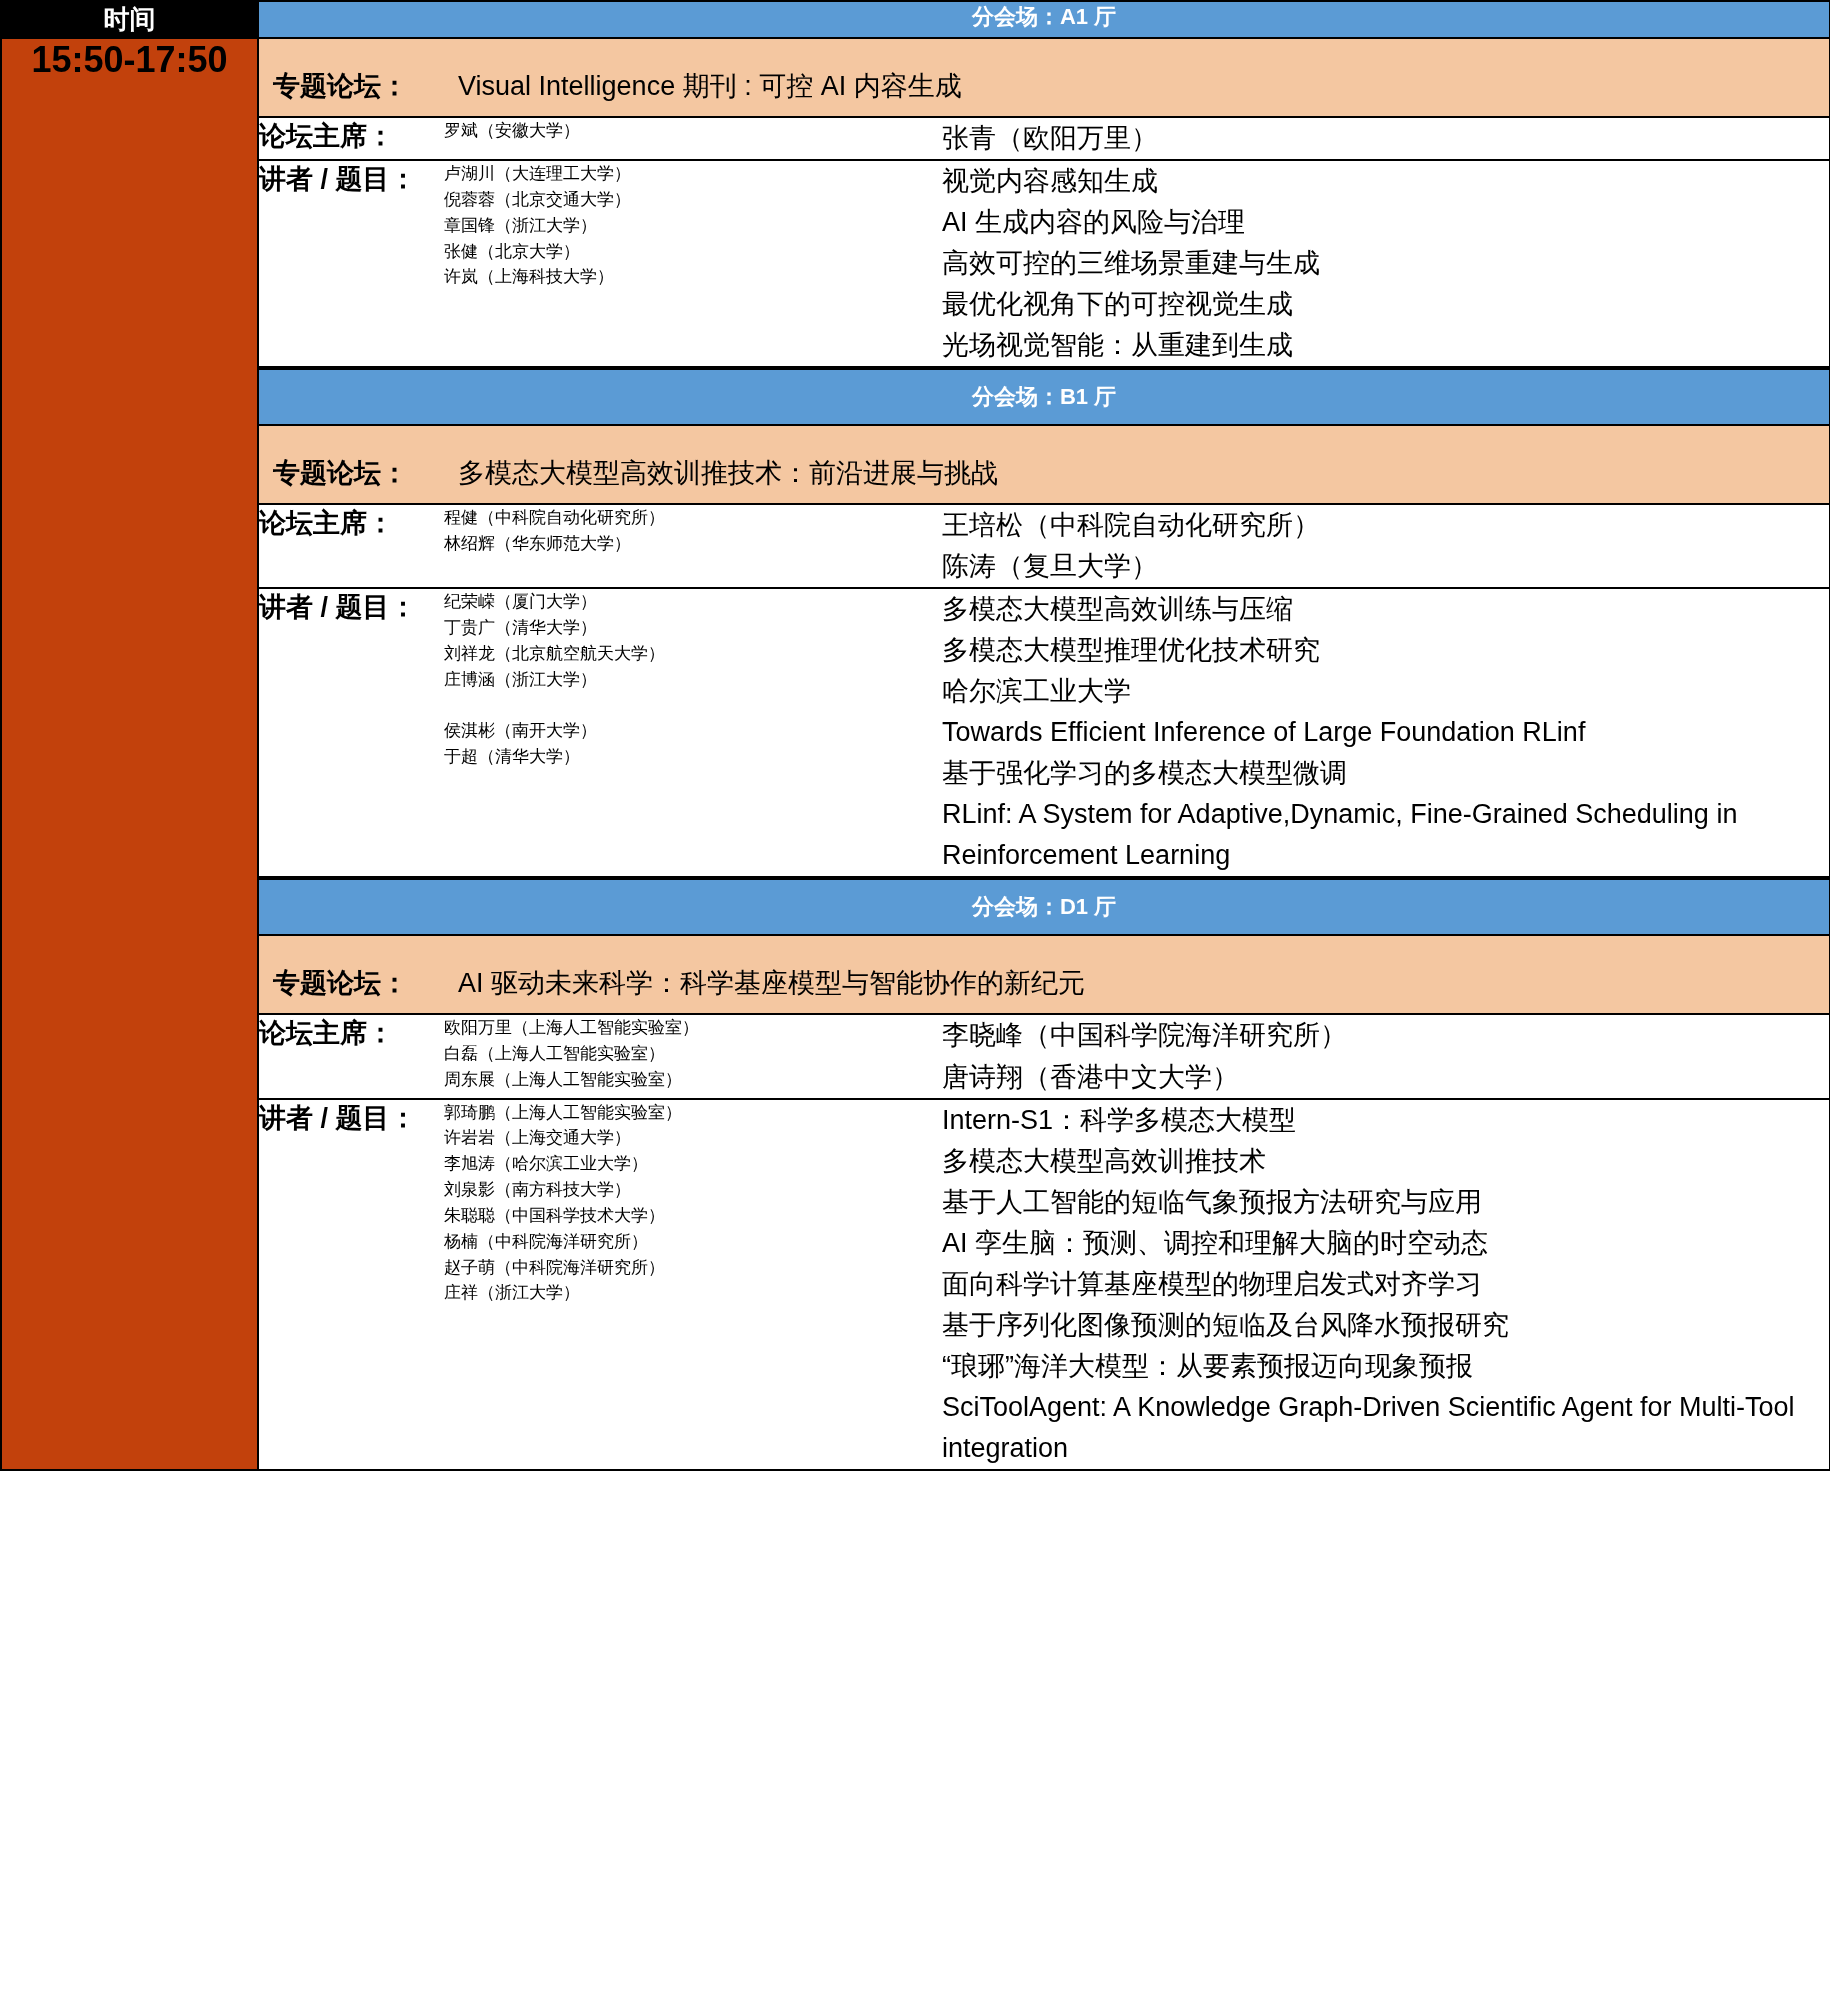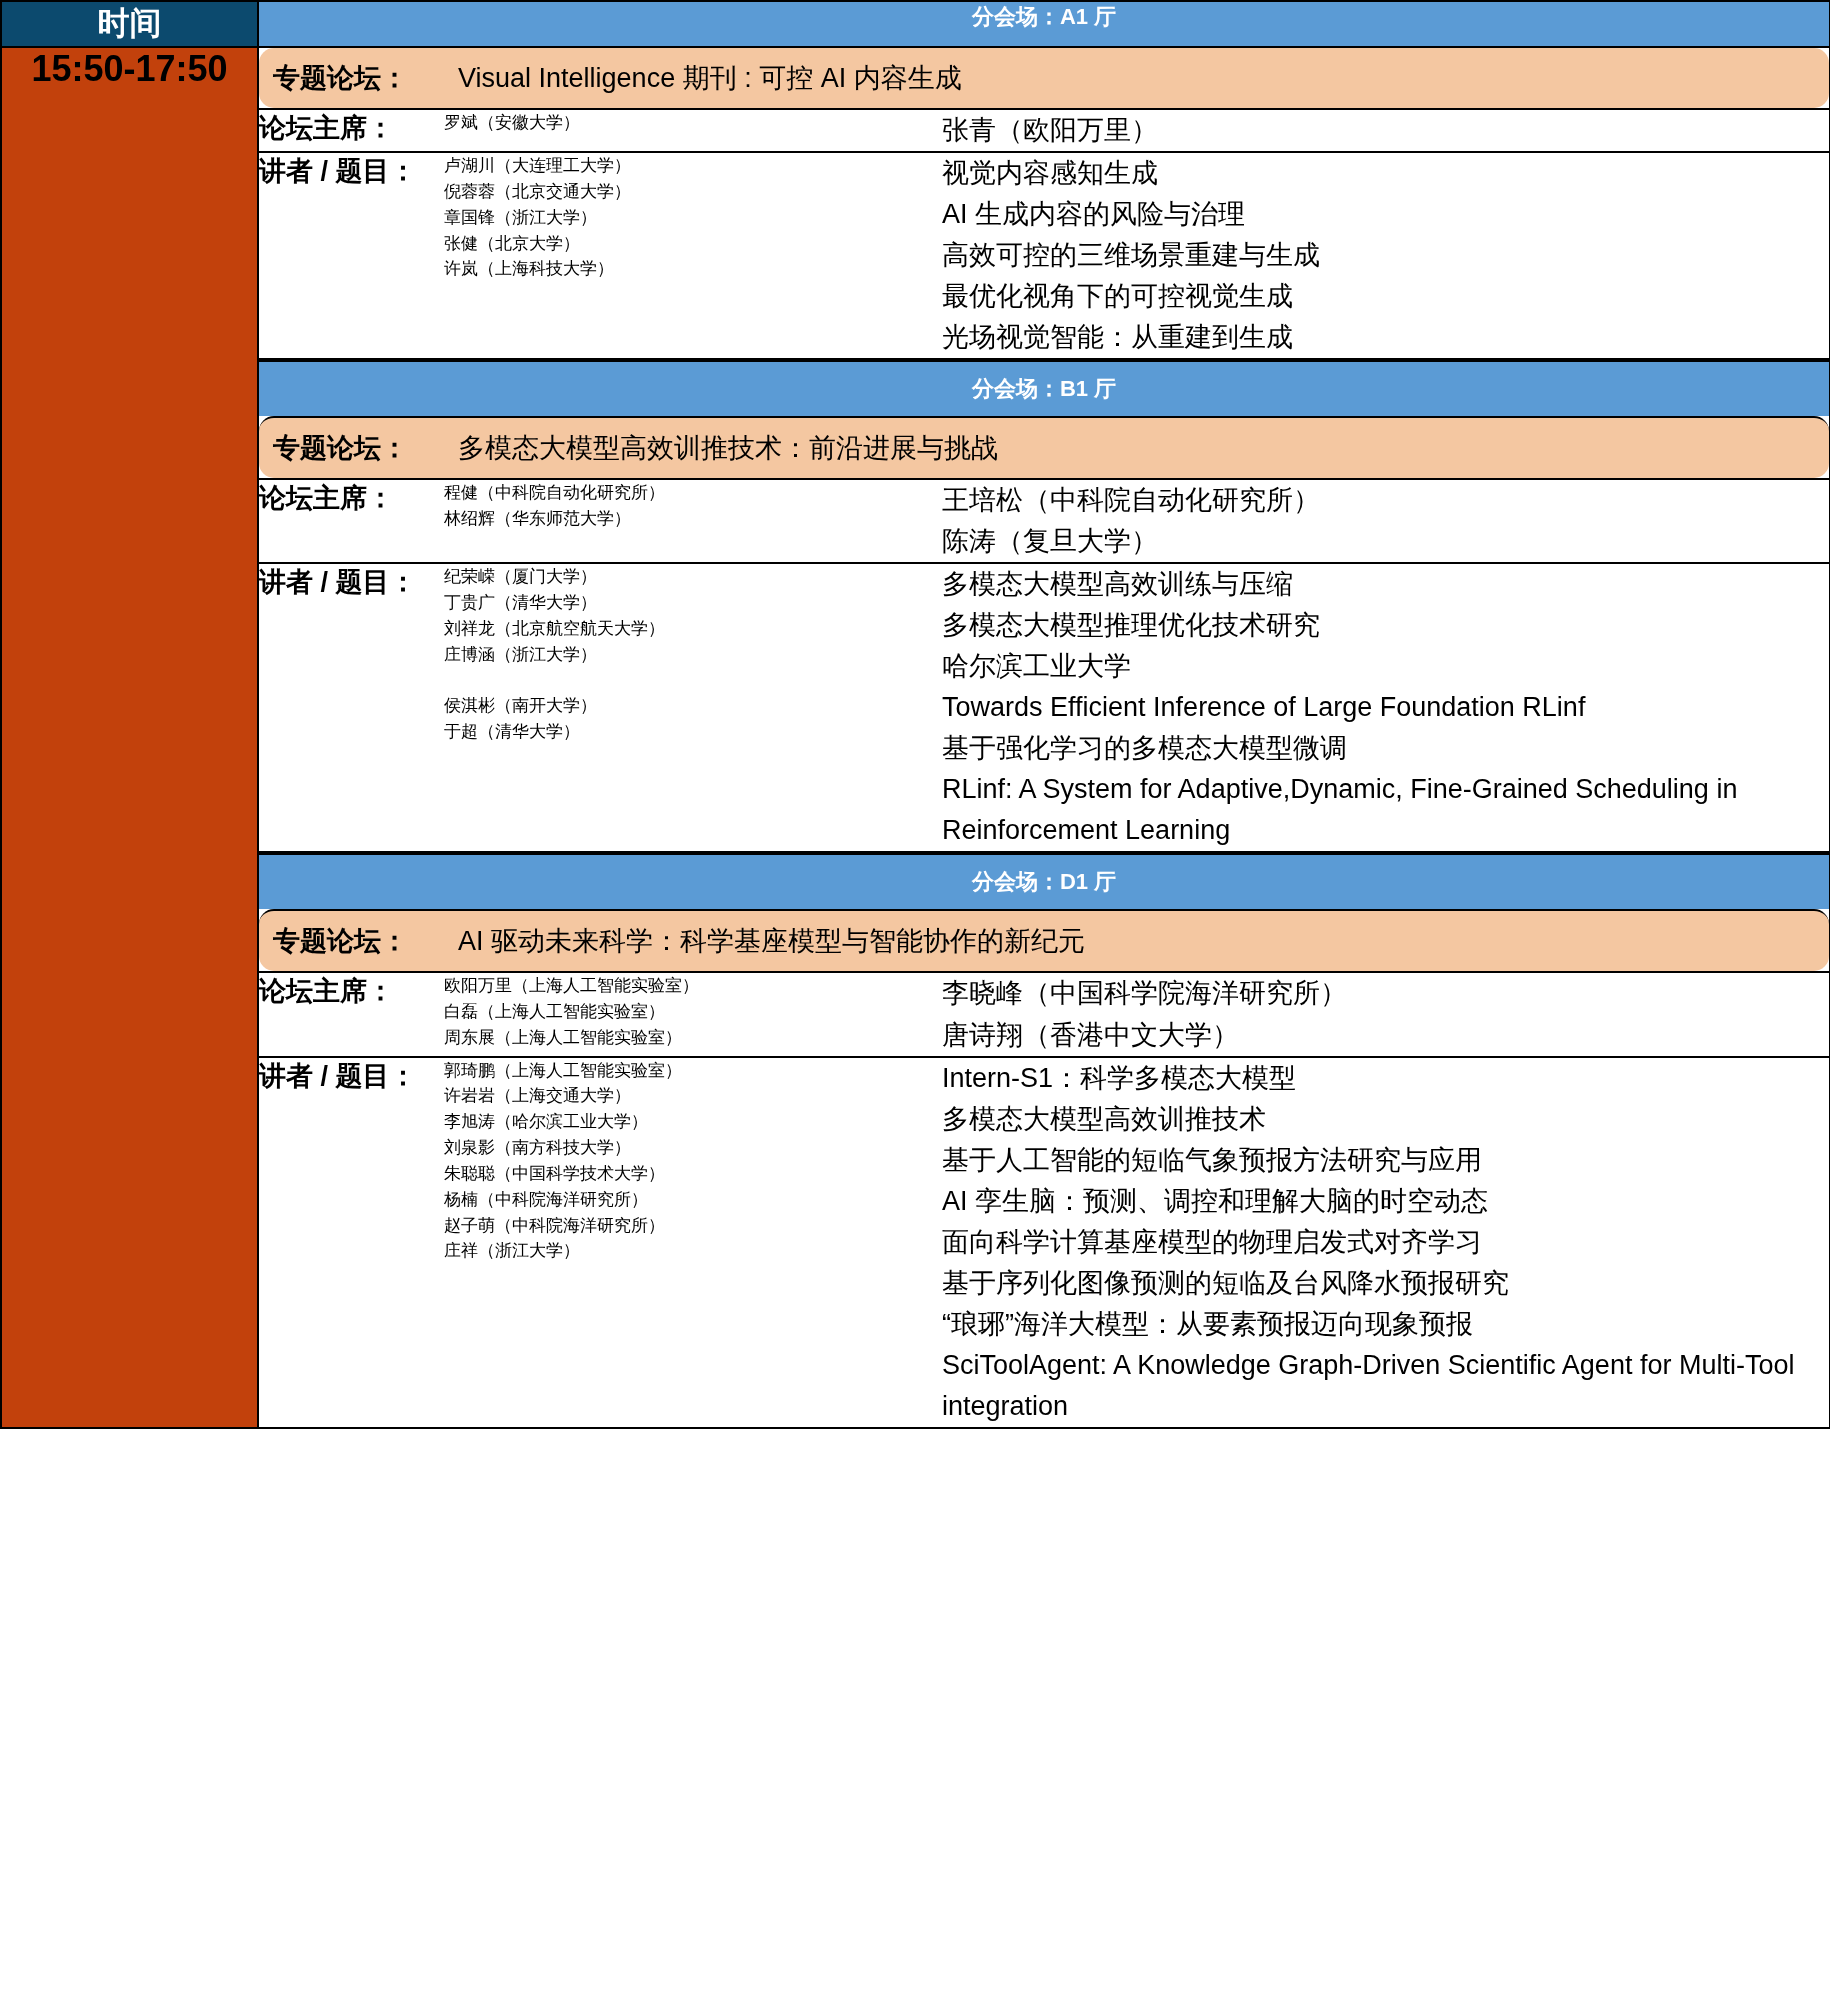--- a/index.html
+++ b/index.html
@@ -17,23 +17,23 @@
     border-collapse: collapse;
     table-layout: fixed;
   }
   .schedule td {
     border: 2px solid #000000;
     vertical-align: top;
     padding: 0;
   }
   
   .time-head {
-    background: #0c4a6e;
+    background: #000000;
     color: #ffffff;
-    font-size: 32px;
+    font-size: 26px;
     font-weight: bold;
     text-align: center;
     padding: 14px 0;
     width: 257px;
   }
   .time-cell {
     text-align: center;
     font-size: 36px;
     font-weight: bold;
     vertical-align: middle;
@@ -45,22 +45,21 @@
     color: #ffffff;
     font-size: 22px;
     font-weight: bold;
     text-align: center;
     padding: 12px 0;
   }
   
   .forum-band {
     background: #f4c7a1;
     font-size: 27px;
-    padding: 12px 10px 12px 14px;
-    border-radius: 15px;
+    padding: 29px 10px 12px 14px;
   }
   .forum-band .lbl {
     font-weight: bold;
     display: inline-block;
     width: 185px;
     vertical-align: top;
   }
   .forum-band .val {
     display: inline-block;
     vertical-align: top;

